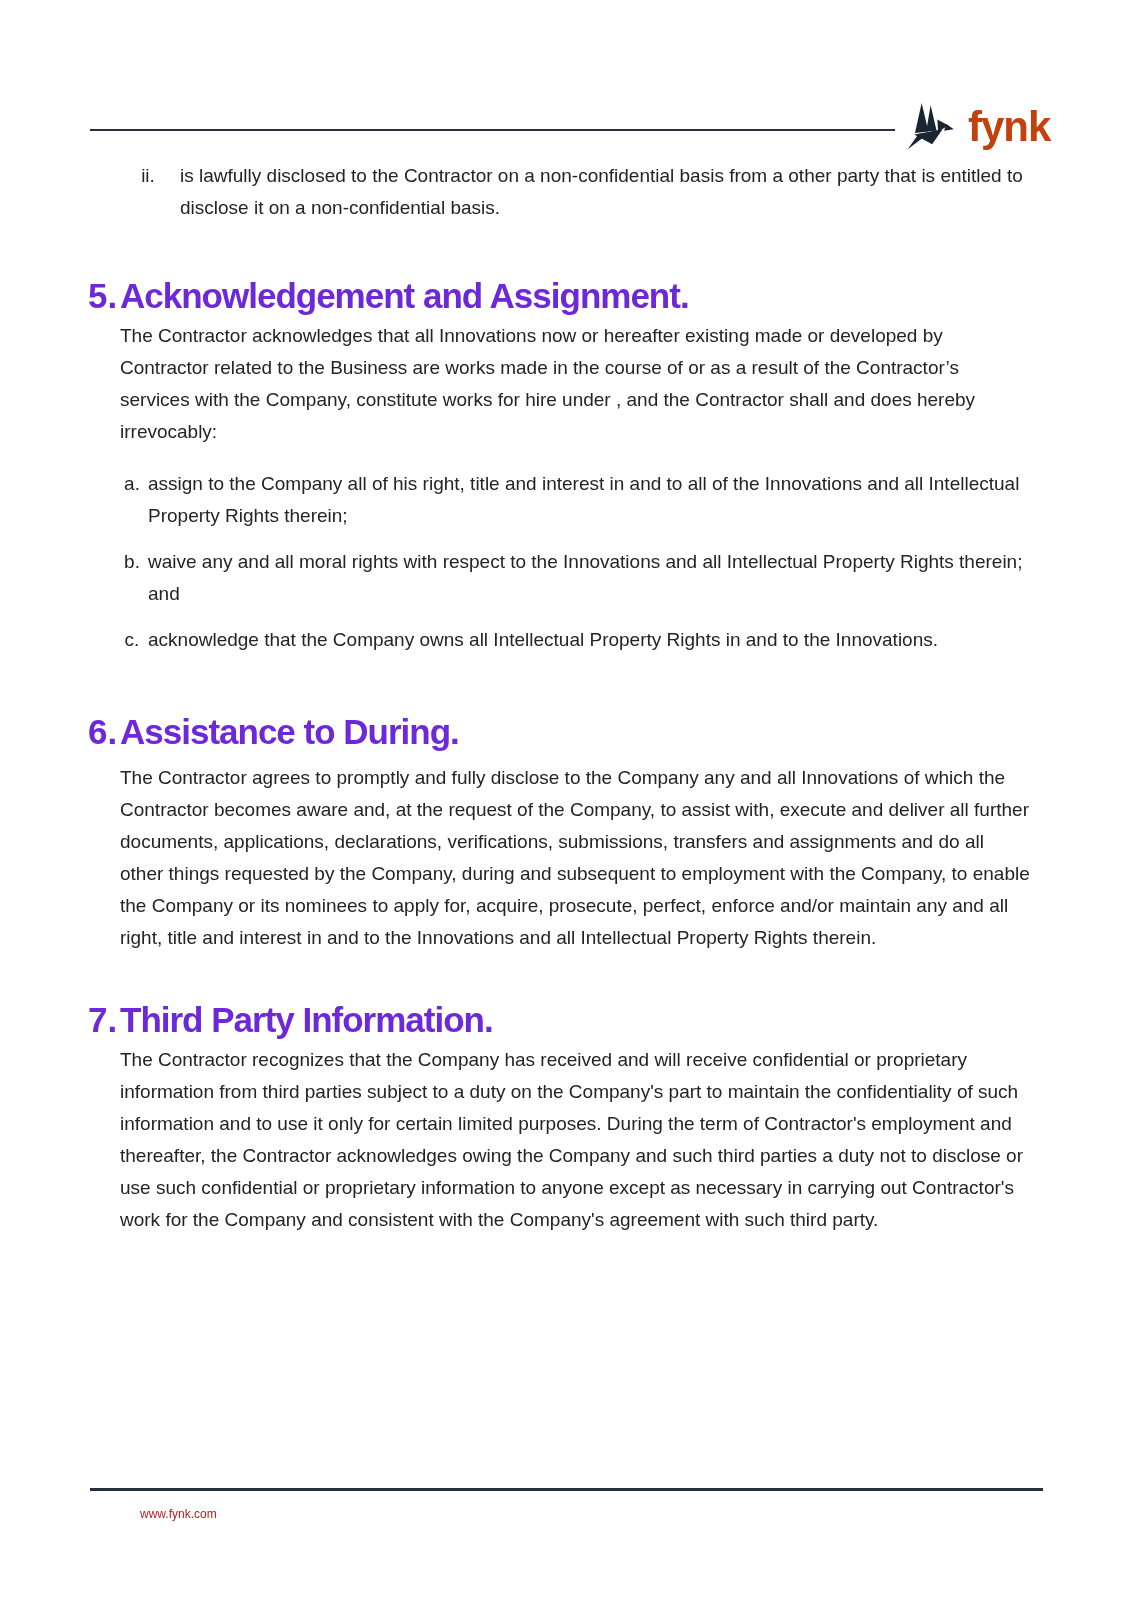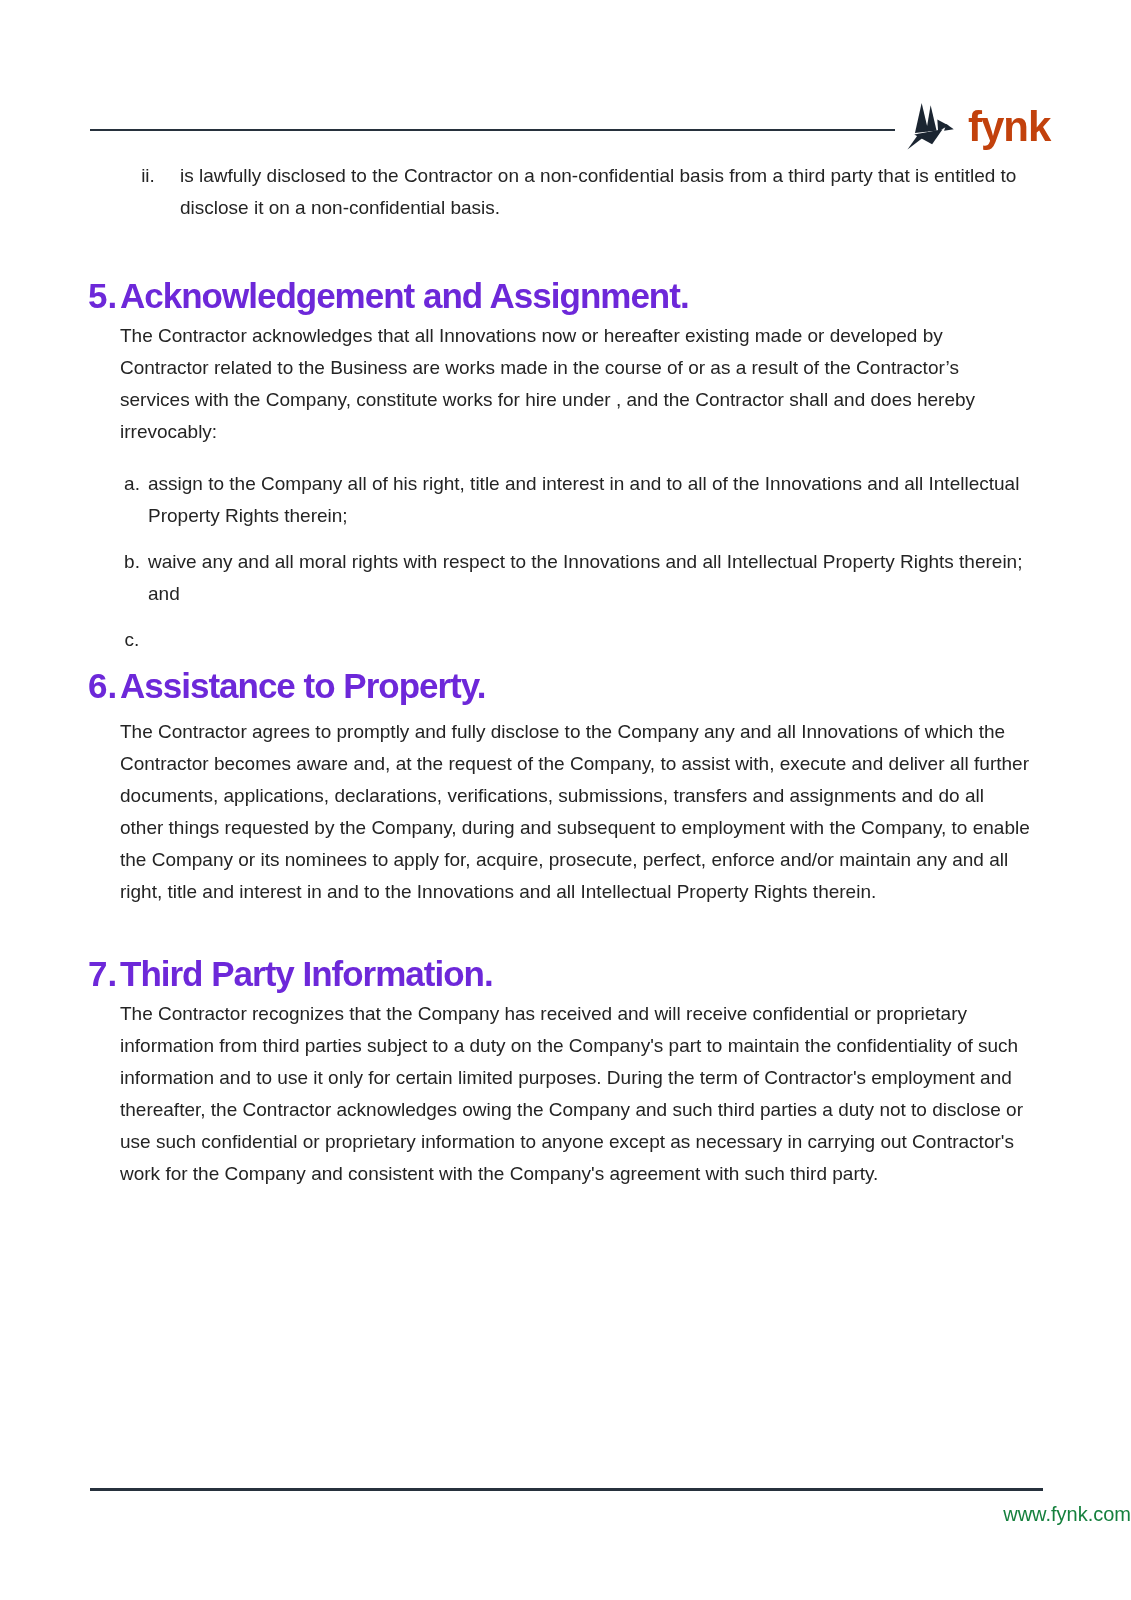--- a/index.html
+++ b/index.html
@@ -48,21 +48,21 @@
   h2 .h-num { display:inline-block; width:32px; letter-spacing:0; }
   h2.h6 { margin-top:54px; }
   h2.h7 { margin-top:44px; }
   p.para { margin-top:2px; }
   p.para.p6 { margin-top:8px; }
   
   .footer { position:absolute; left:0; top:1488px; width:1131px; }
   .footer-rule { margin-left:90px; width:953px; height:3px; background:#27313d; }
   .footer-text {
     margin:10px 0 0 140px;
-    font-size:20px; line-height:27px; color:#15803d;text-align:right;
+    font-size:12px; line-height:27px; color:#b91c1c;
   }
 </style>
 </head>
 <body>
 
 <div class="page">
 
   <div class="header">
     <div class="header-rule"></div>
     <div class="logo">
@@ -77,40 +77,41 @@
         </g>
       </svg>
       <span class="logo-text">fynk</span>
     </div>
   </div>
 
   <div class="content">
 
     <div class="li li-roman">
       <span class="marker">ii.</span>
-      <span class="li-text">is lawfully disclosed to the Contractor on a non-confidential basis from a third party that is entitled to disclose it on a non-confidential basis.</span>
+      <span class="li-text">is lawfully disclosed to the Contractor on a non-confidential basis from a other party that is entitled to disclose it on a non-confidential basis.</span>
     </div>
 
     <h2 class="h5"><span class="h-num">5.</span><span>Acknowledgement and Assignment.</span></h2>
 
     <p class="para">The Contractor acknowledges that all Innovations now or hereafter existing made or developed by Contractor related to the Business are works made in the course of or as a result of the Contractor’s services with the Company, constitute works for hire under , and the Contractor shall and does hereby irrevocably:</p>
 
     <div class="li li-alpha first">
       <span class="marker">a.</span>
       <span class="li-text">assign to the Company all of his right, title and interest in and to all of the Innovations and all Intellectual Property Rights therein;</span>
     </div>
     <div class="li li-alpha">
       <span class="marker">b.</span>
       <span class="li-text">waive any and all moral rights with respect to the Innovations and all Intellectual Property Rights therein; and</span>
     </div>
     <div class="li li-alpha">
       <span class="marker">c.</span>
+      <span class="li-text">acknowledge that the Company owns all Intellectual Property Rights in and to the Innovations.</span>
     </div>
 
-    <h2 class="h6"><span class="h-num">6.</span><span>Assistance to Property.</span></h2>
+    <h2 class="h6"><span class="h-num">6.</span><span>Assistance to During.</span></h2>
 
     <p class="para p6">The Contractor agrees to promptly and fully disclose to the Company any and all Innovations of which the Contractor becomes aware and, at the request of the Company, to assist with, execute and deliver all further documents, applications, declarations, verifications, submissions, transfers and assignments and do all other things requested by the Company, during and subsequent to employment with the Company, to enable the Company or its nominees to apply for, acquire, prosecute, perfect, enforce and/or maintain any and all right, title and interest in and to the Innovations and all Intellectual Property Rights therein.</p>
 
     <h2 class="h7"><span class="h-num">7.</span><span>Third Party Information.</span></h2>
 
     <p class="para">The Contractor recognizes that the Company has received and will receive confidential or proprietary information from third parties subject to a duty on the Company's part to maintain the confidentiality of such information and to use it only for certain limited purposes. During the term of Contractor's employment and thereafter, the Contractor acknowledges owing the Company and such third parties a duty not to disclose or use such confidential or proprietary information to anyone except as necessary in carrying out Contractor's work for the Company and consistent with the Company's agreement with such third party.</p>
 
   </div>
 
   <div class="footer">

